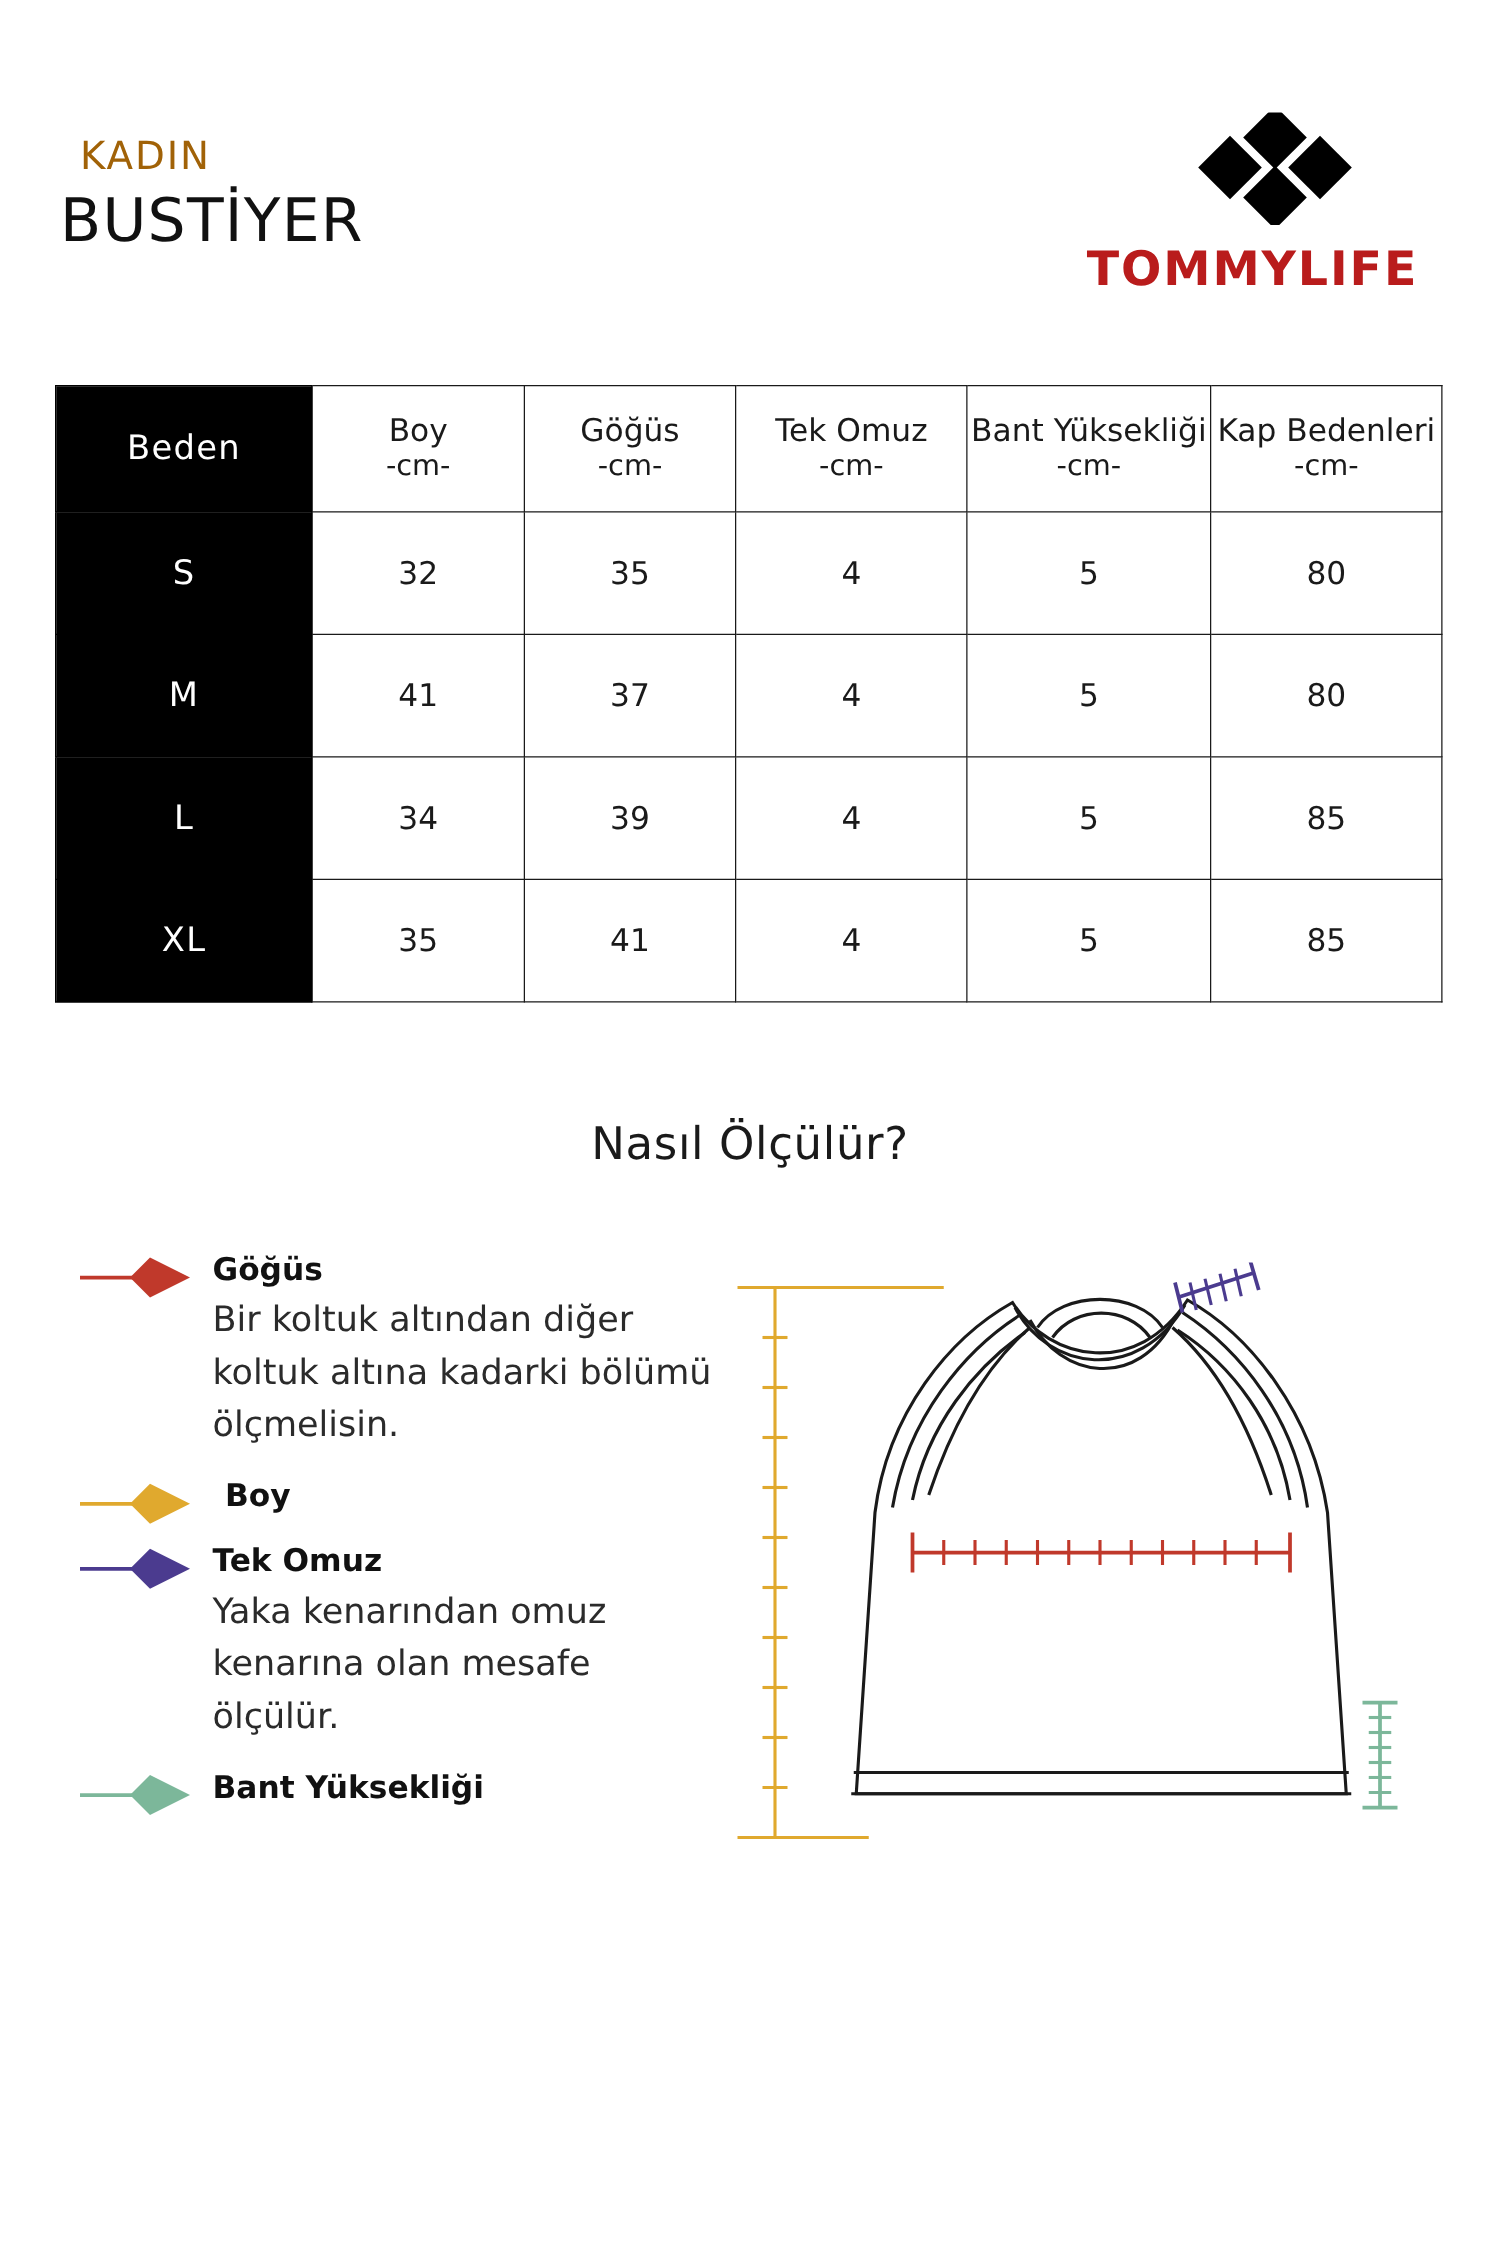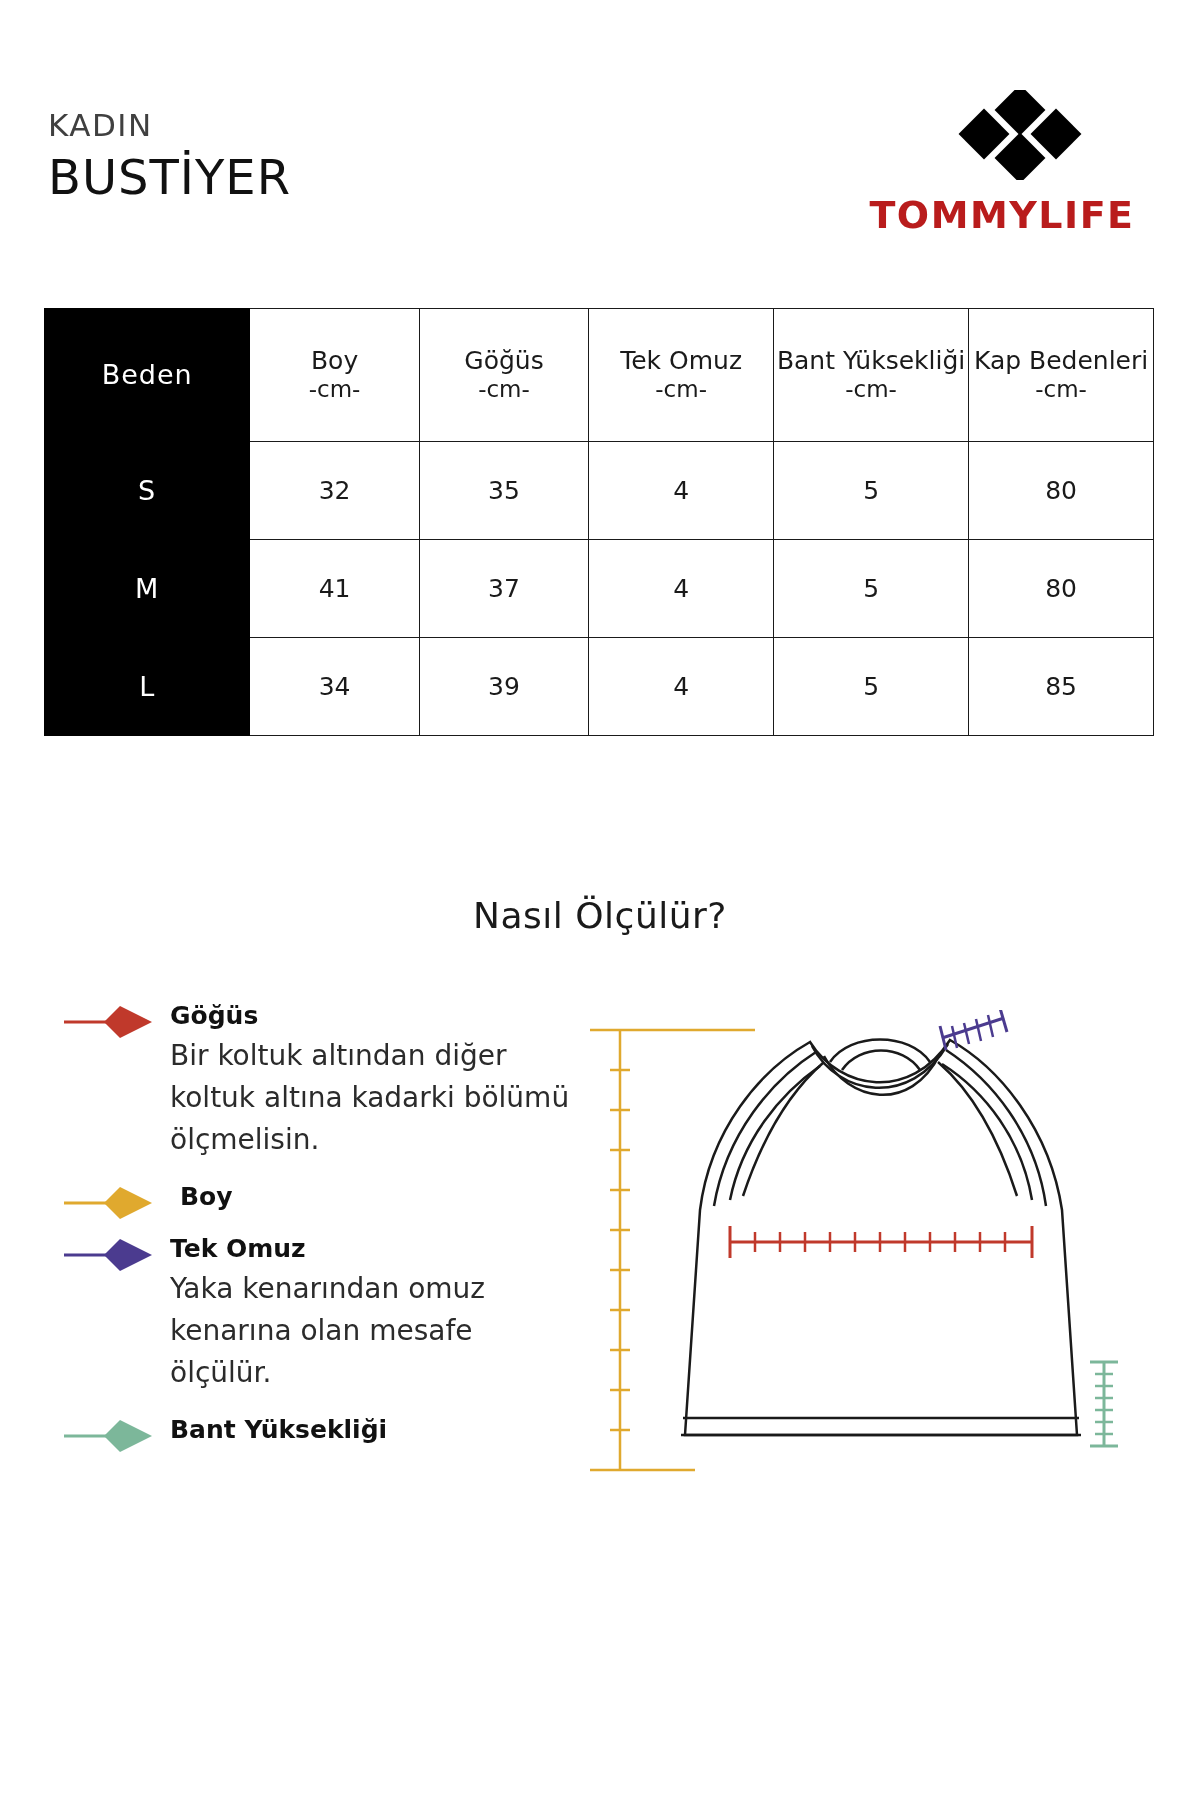--- a/index.html
+++ b/index.html
@@ -31,23 +31,23 @@
   }
   .title-block {
     position: absolute;
     left: 0;
     top: 0;
   }
   .title-kadin {
     font-size: 31px;
     letter-spacing: 1.5px;
     font-weight: 400;
-    color: #404040;
+    color: #a16207;
     line-height: 1;
-    margin: 0 0 12px 0;
+    margin: 0 0 12px 16px;
     font-family: "DejaVu Sans", sans-serif;
   }
   .title-product {
     font-size: 48px;
     letter-spacing: 1px;
     font-weight: 400;
     color: #111111;
     line-height: 1;
     margin: 0;
     font-family: "DejaVu Sans", sans-serif;
@@ -87,21 +87,21 @@
     text-align: center;
     vertical-align: middle;
     font-weight: 400;
     font-size: 25px;
     color: #1a1a1a;
     font-family: "DejaVu Sans", sans-serif;
   }
   .size-table thead th {
     height: 100px;
     line-height: 1.18;
-    padding: 16px 2px;
+    padding: 0 2px;
   }
   .size-table thead th.corner,
   .size-table tbody td.sizecell {
     background: #000000;
     color: #ffffff;
     border-color: #000000;
   }
   .size-table thead th.corner {
     font-size: 27px;
     letter-spacing: 1px;
@@ -256,20 +256,28 @@
         <td>80</td>
       </tr>
       <tr>
         <td class="sizecell">L</td>
         <td>34</td>
         <td>39</td>
         <td>4</td>
         <td>5</td>
         <td>85</td>
       </tr>
+      <tr>
+        <td class="sizecell">XL</td>
+        <td>35</td>
+        <td>41</td>
+        <td>4</td>
+        <td>5</td>
+        <td>85</td>
+      </tr>
     </tbody>
   </table>
 
   <div class="how-title">Nasıl Ölçülür?</div>
 
   <div class="legend">
 
     <div class="legend-item">
       <span class="legend-marker">
         <svg width="96" height="36" viewBox="0 0 96 36" xmlns="http://www.w3.org/2000/svg">

